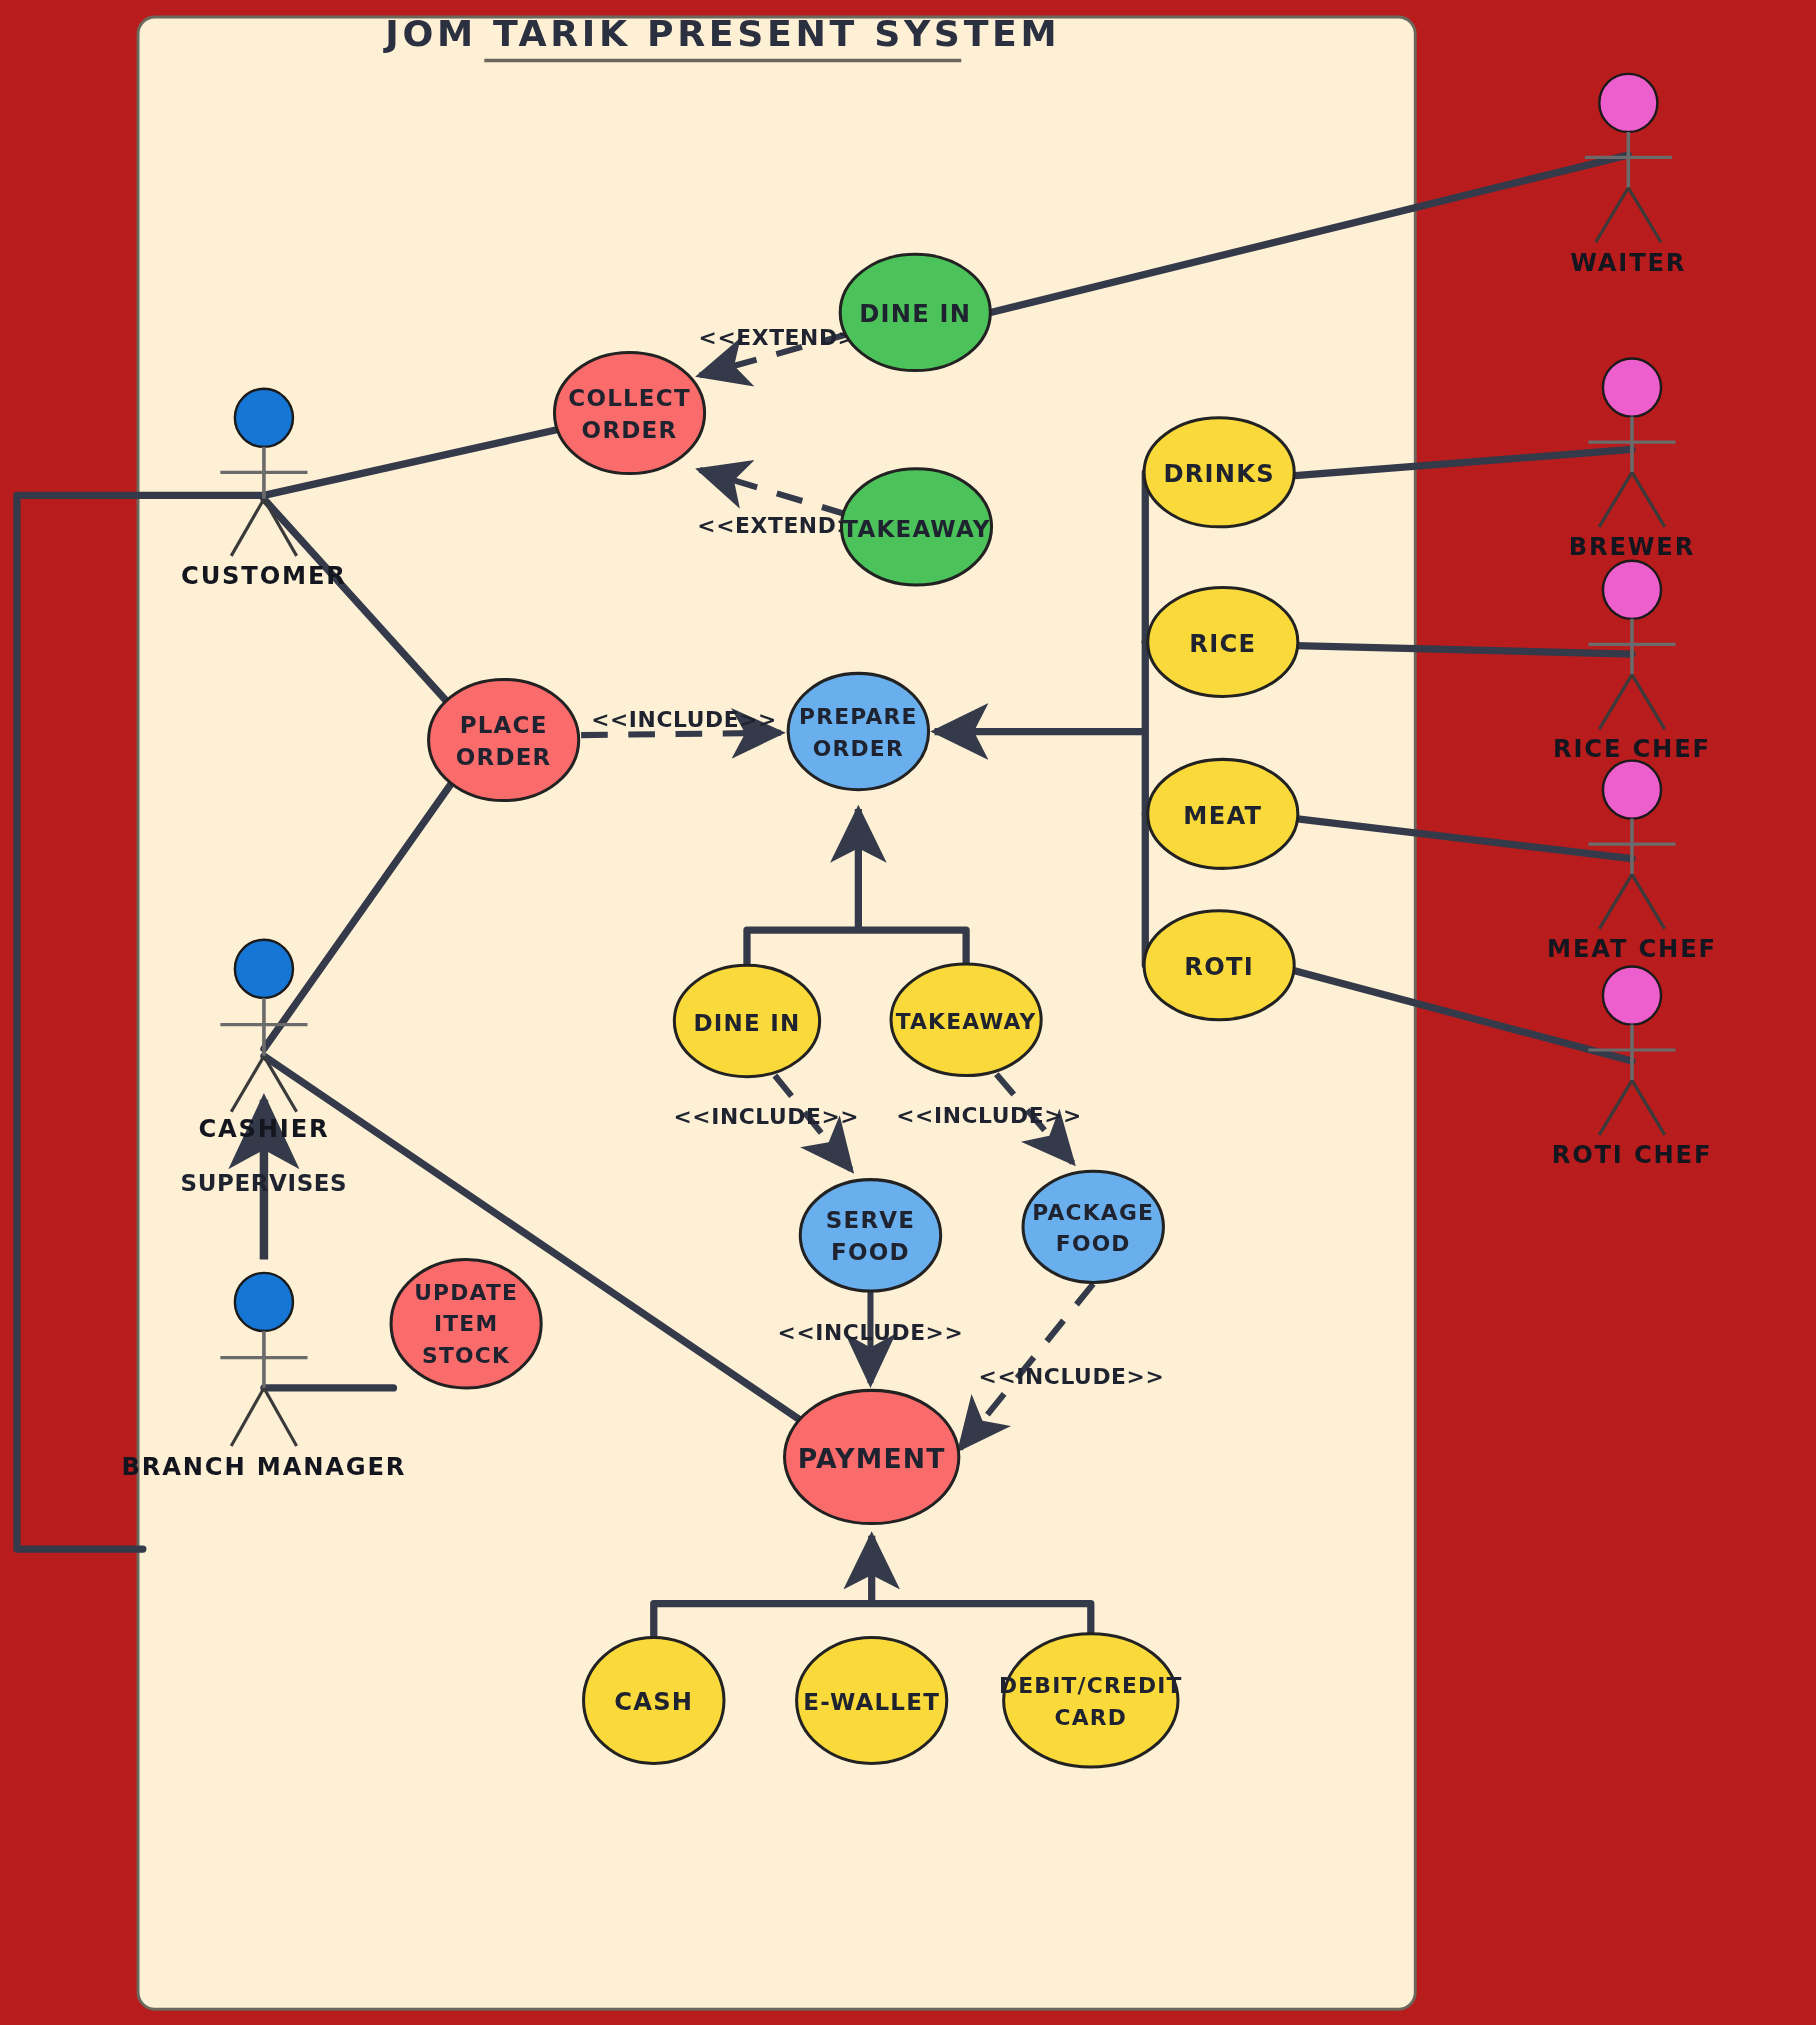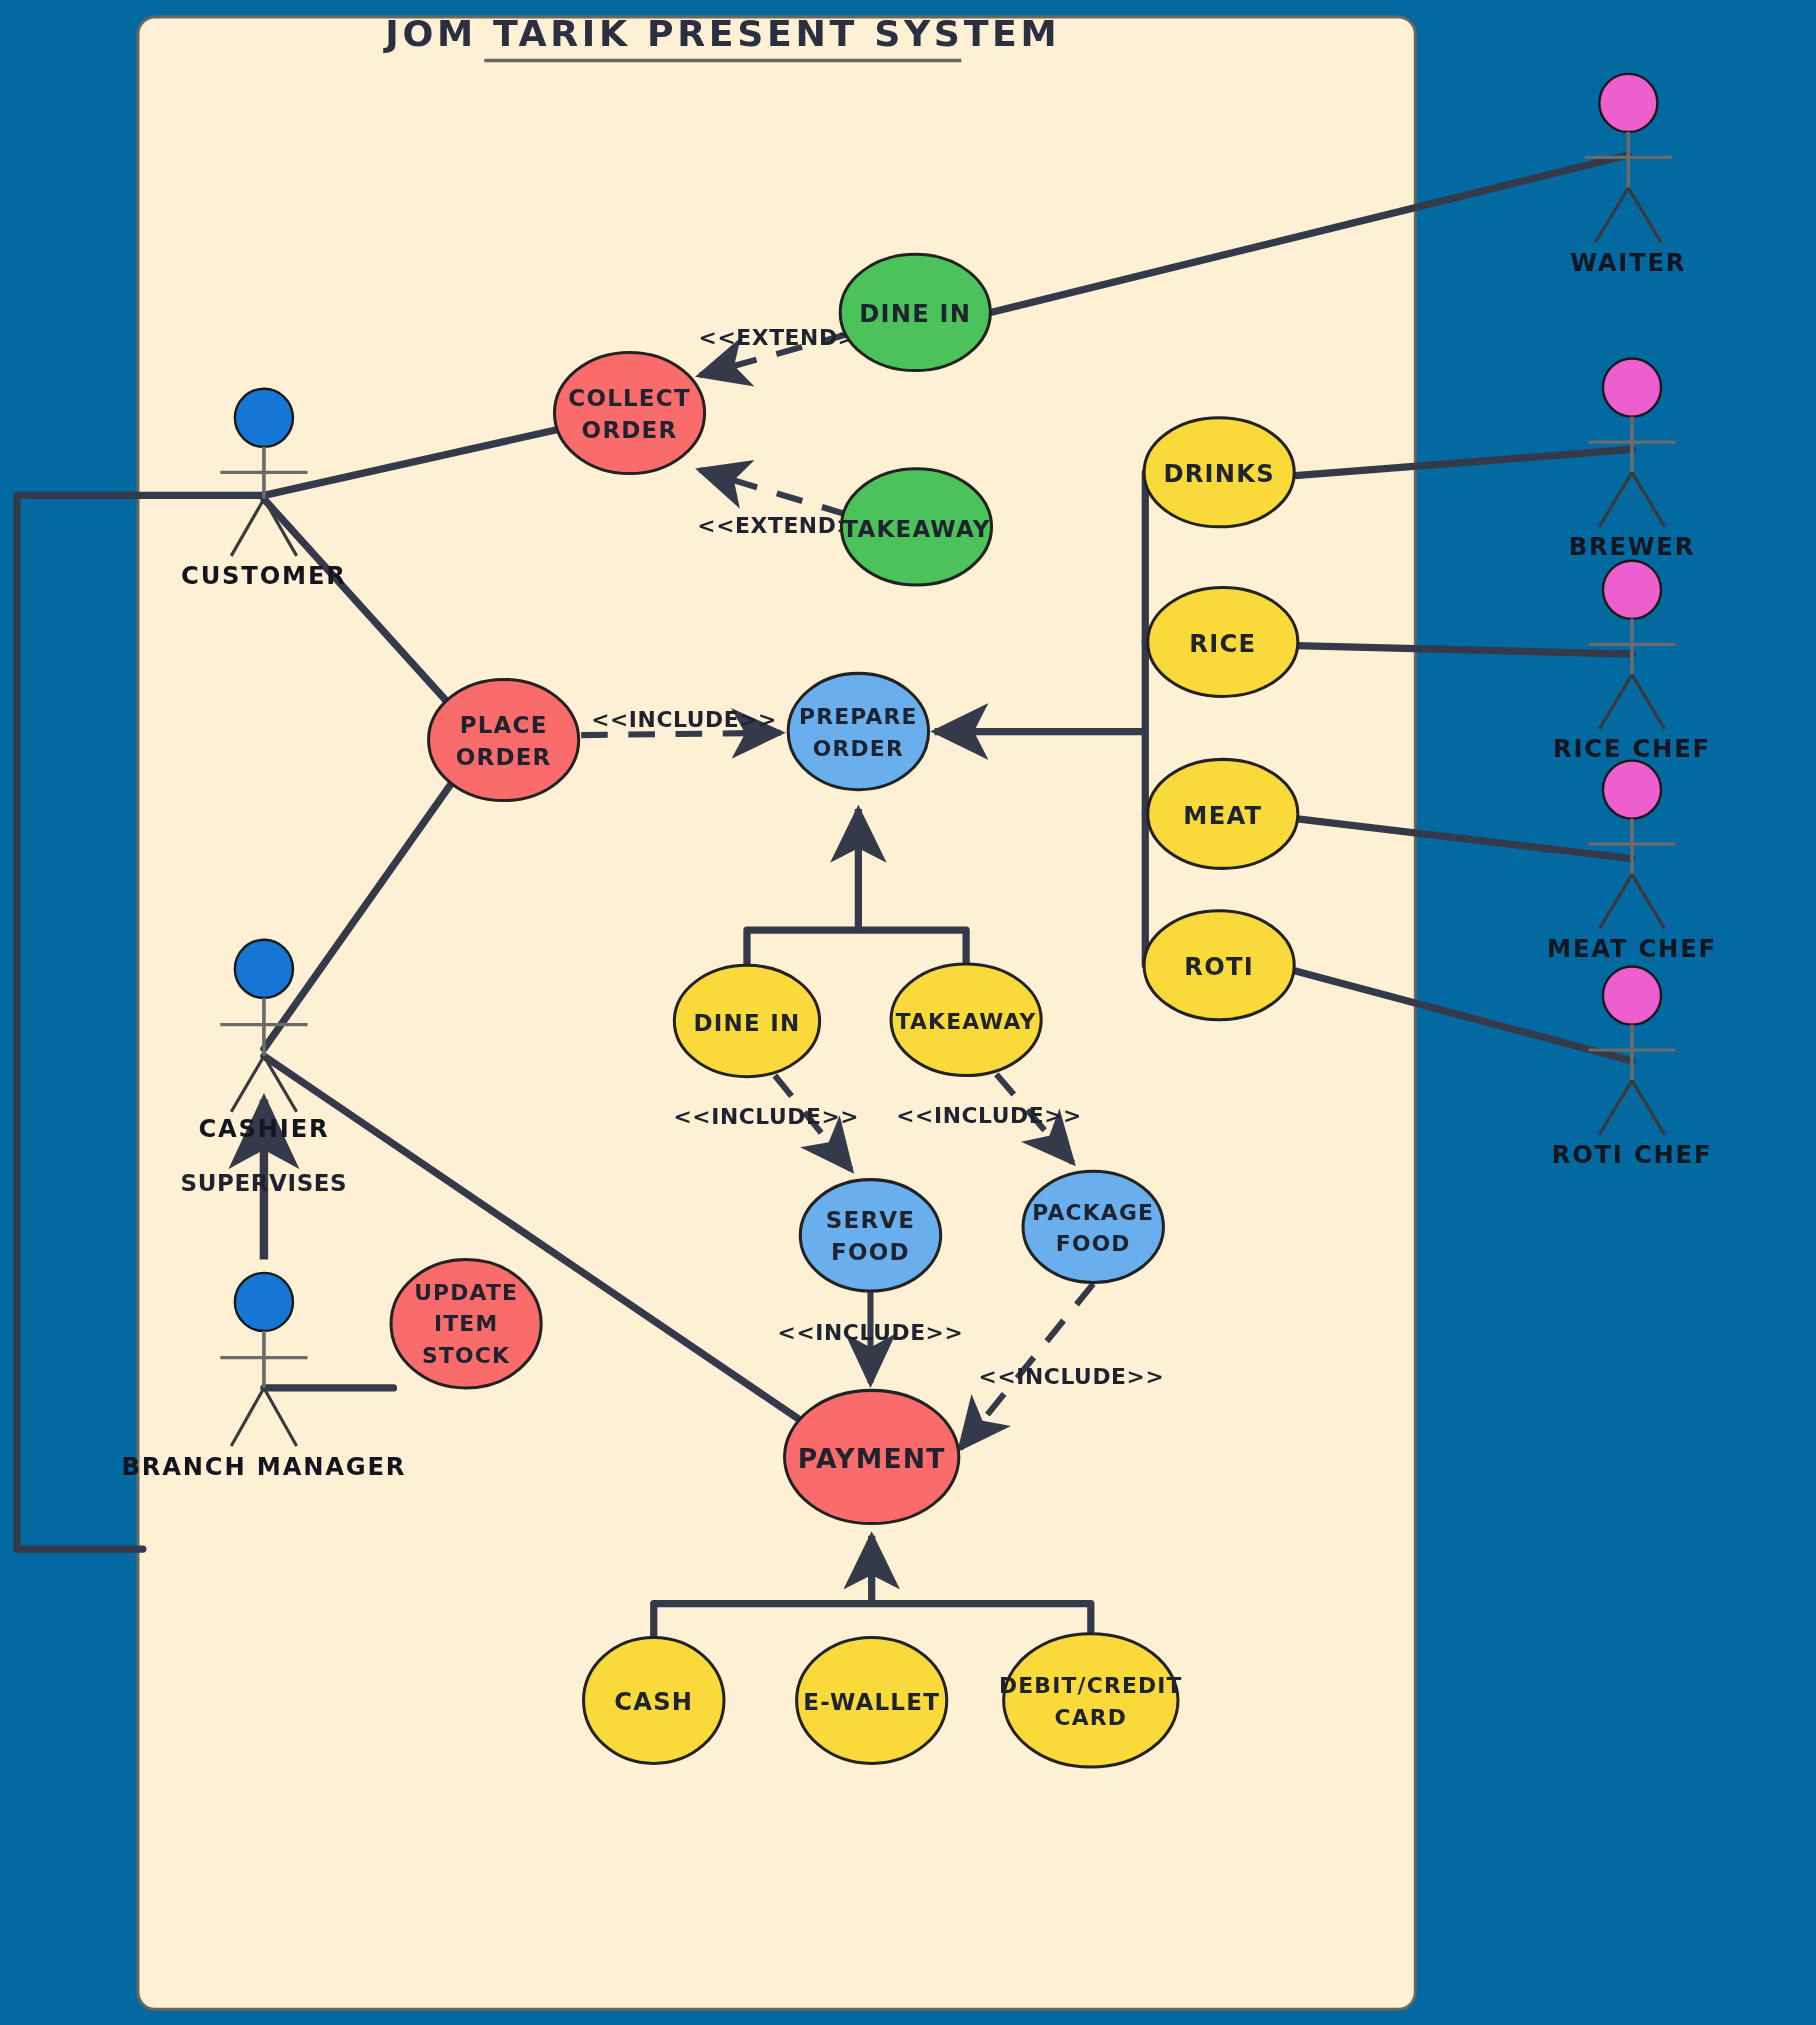--- a/index.html
+++ b/index.html
@@ -1,17 +1,17 @@
 <!DOCTYPE html>
 <html style="font-size:8.4px"><head>
 <meta charset="utf-8">
 <style>
   html,body{margin:0;padding:0;background:#ffffff;}
   body{font-family:"DejaVu Sans", sans-serif;}
-  #stage{position:relative;width:1816px;height:2025px;background:#0369a1;overflow:hidden;}
+  #stage{position:relative;width:1816px;height:2025px;background:#b91c1c;overflow:hidden;}
   svg#canvas{position:absolute;left:0;top:0;width:1816px;height:2025px;display:block;}
   .uc-label{font-family:"DejaVu Sans", sans-serif;font-weight:700;fill:#1f2330;text-anchor:middle;letter-spacing:1px;}
   .actor-label{font-family:"DejaVu Sans", sans-serif;font-weight:700;fill:#14161f;text-anchor:middle;letter-spacing:1.5px;}
   .rel-label{font-family:"DejaVu Sans", sans-serif;font-weight:700;fill:#1f2330;text-anchor:middle;letter-spacing:0.5px;}
   .title-text{font-family:"DejaVu Sans", sans-serif;font-weight:700;fill:#2b3040;text-anchor:middle;letter-spacing:3px;}
 </style>
 </head>
 <body>
 
 <div id="stage">

